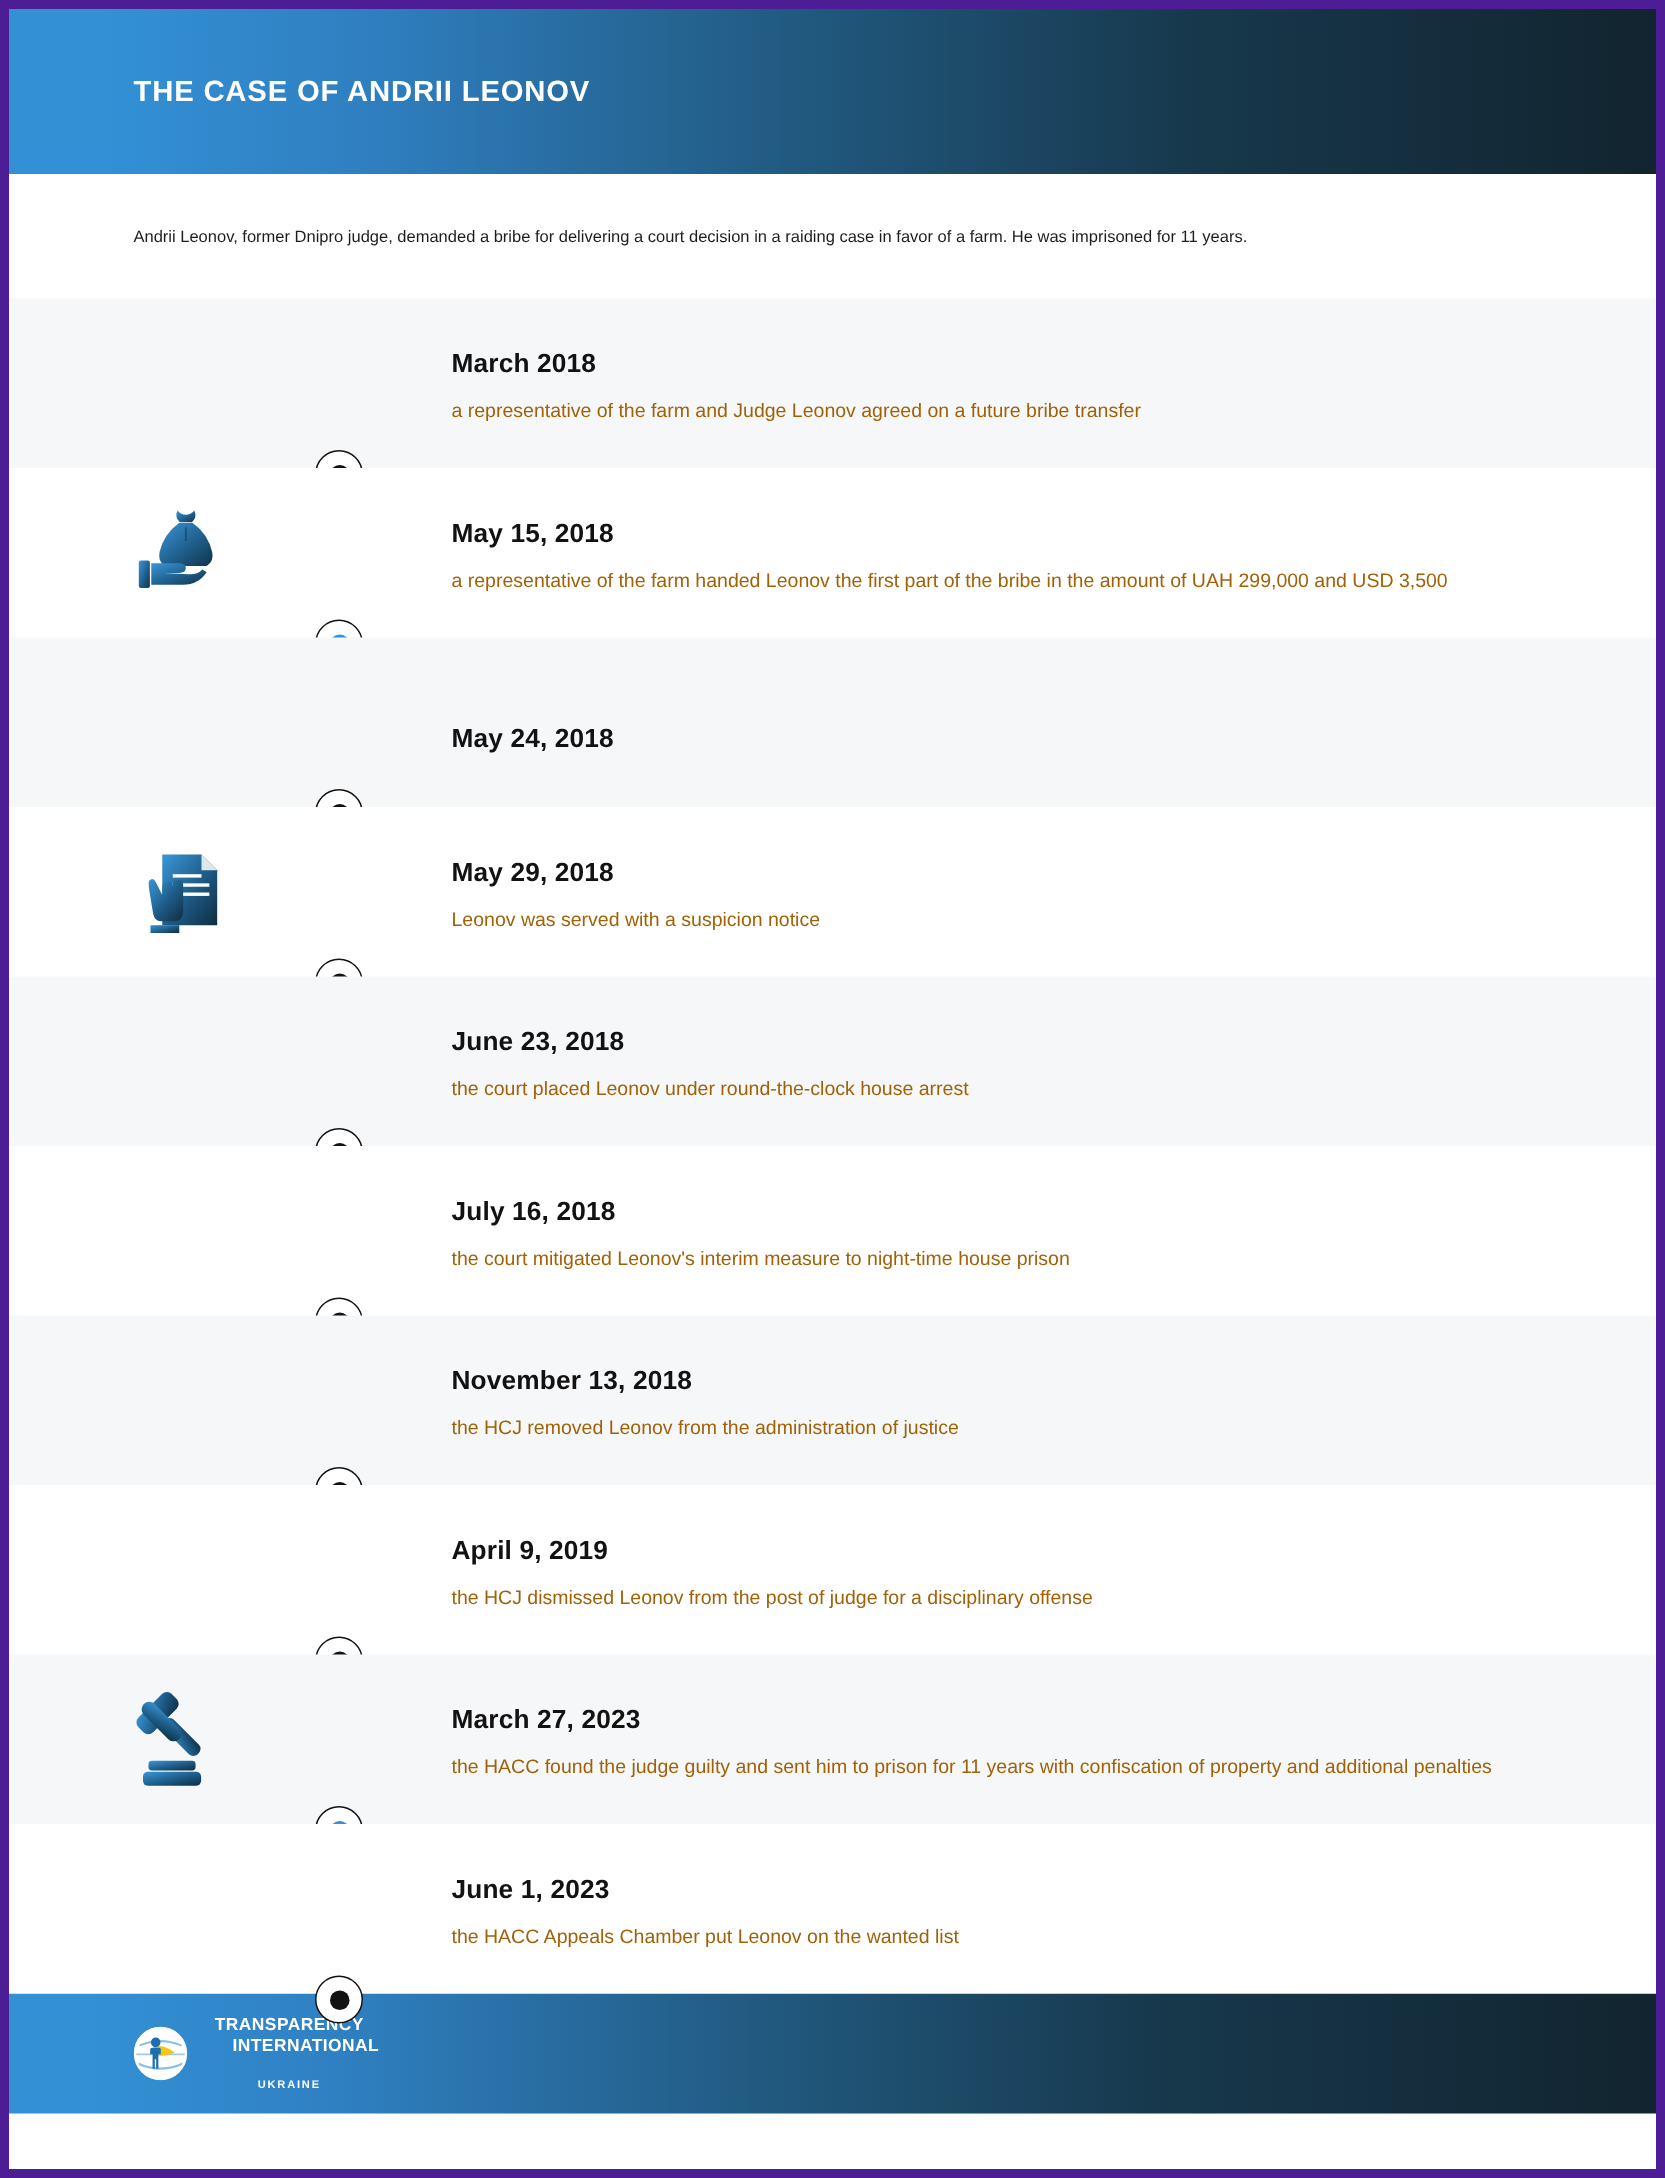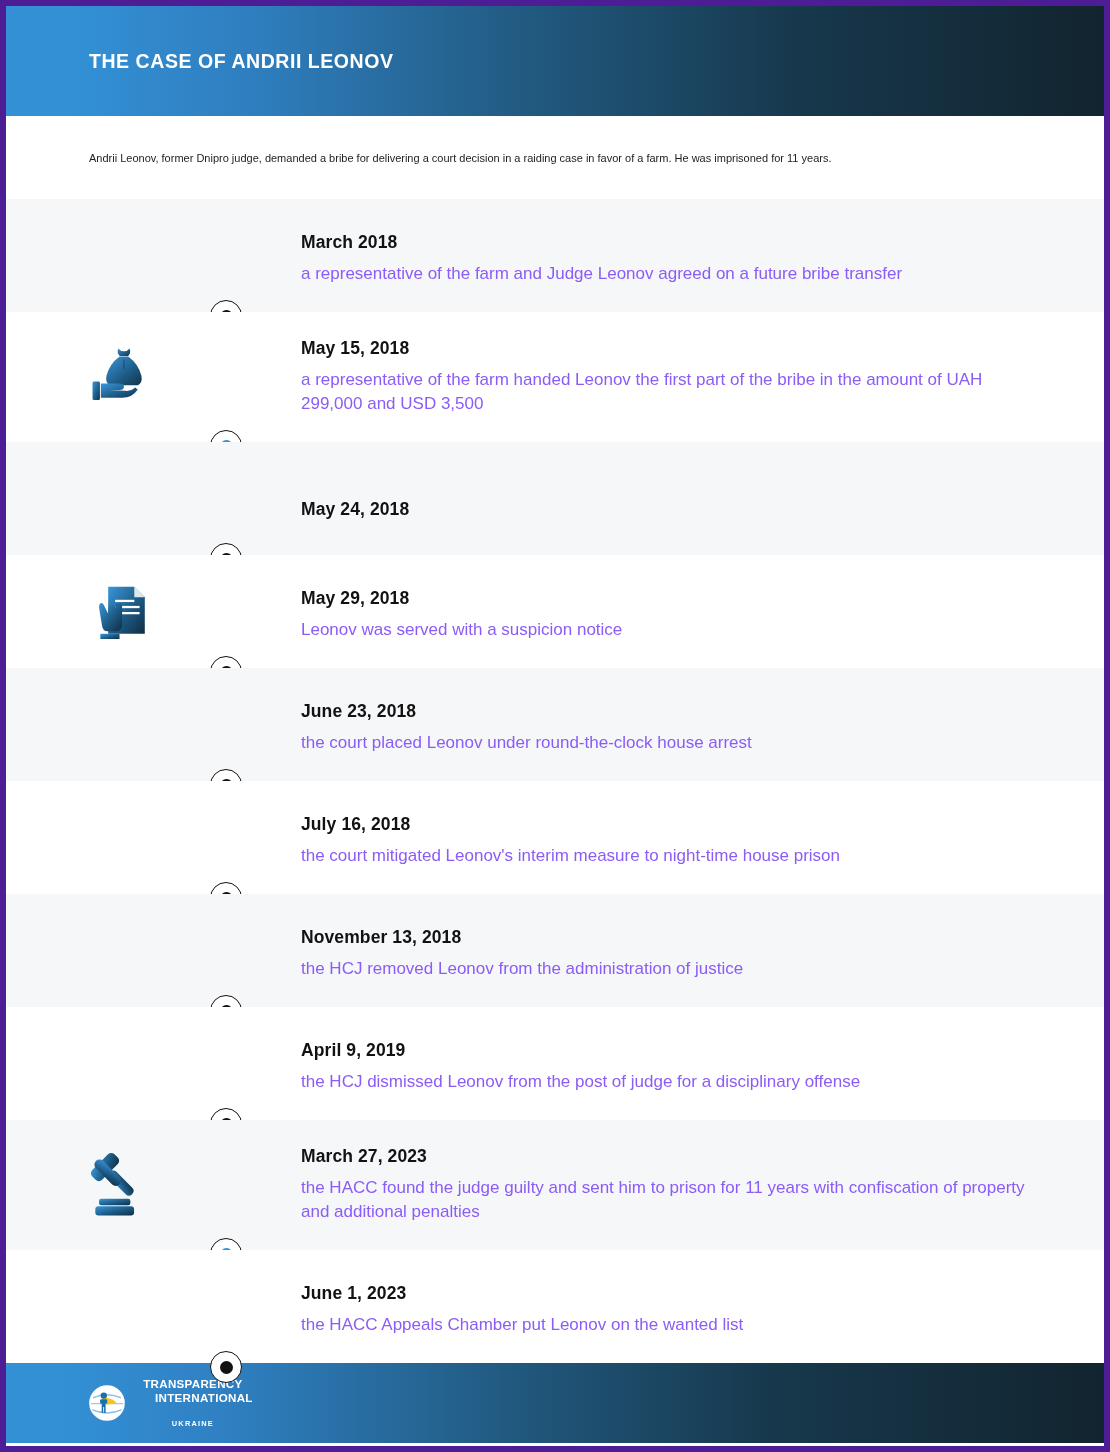--- a/index.html
+++ b/index.html
@@ -118,22 +118,22 @@
     width: 100%;
   }
   .row-date {
     color: #121212;
     font-size: 17.5px;
     font-weight: bold;
     letter-spacing: 0.1px;
     margin-bottom: 9px;
   }
   .row-desc {
-    color: #8b5cf6;
-    font-size: 17px;
+    color: #a16207;
+    font-size: 13px;
     line-height: 24px;
     max-width: 730px;
   }
 
   
   .footer {
     height: 80px;
     background: linear-gradient(90deg, #3390d5 0%, #3390d5 5%, #2f80c2 20%, #21597f 46%, #17384c 70%, #12242f 100%);
     display: flex;
     align-items: center;

